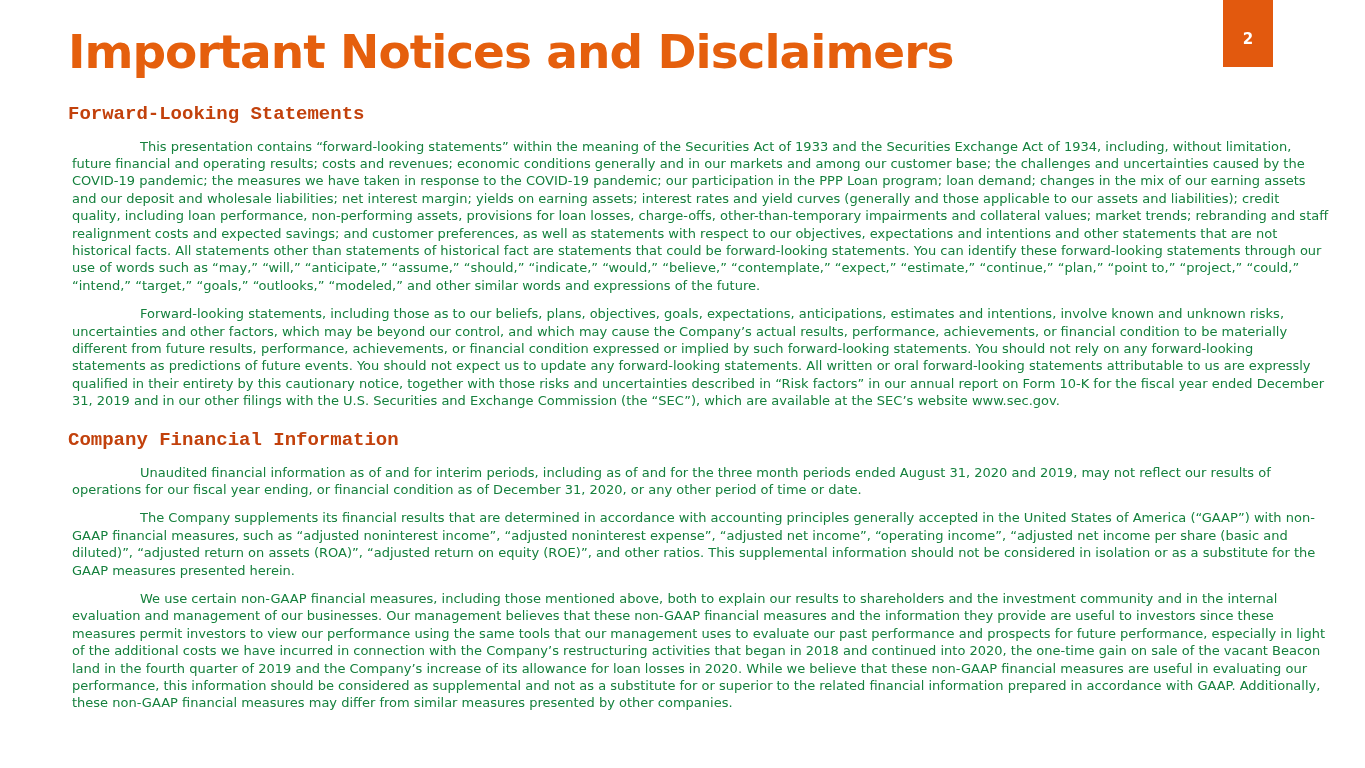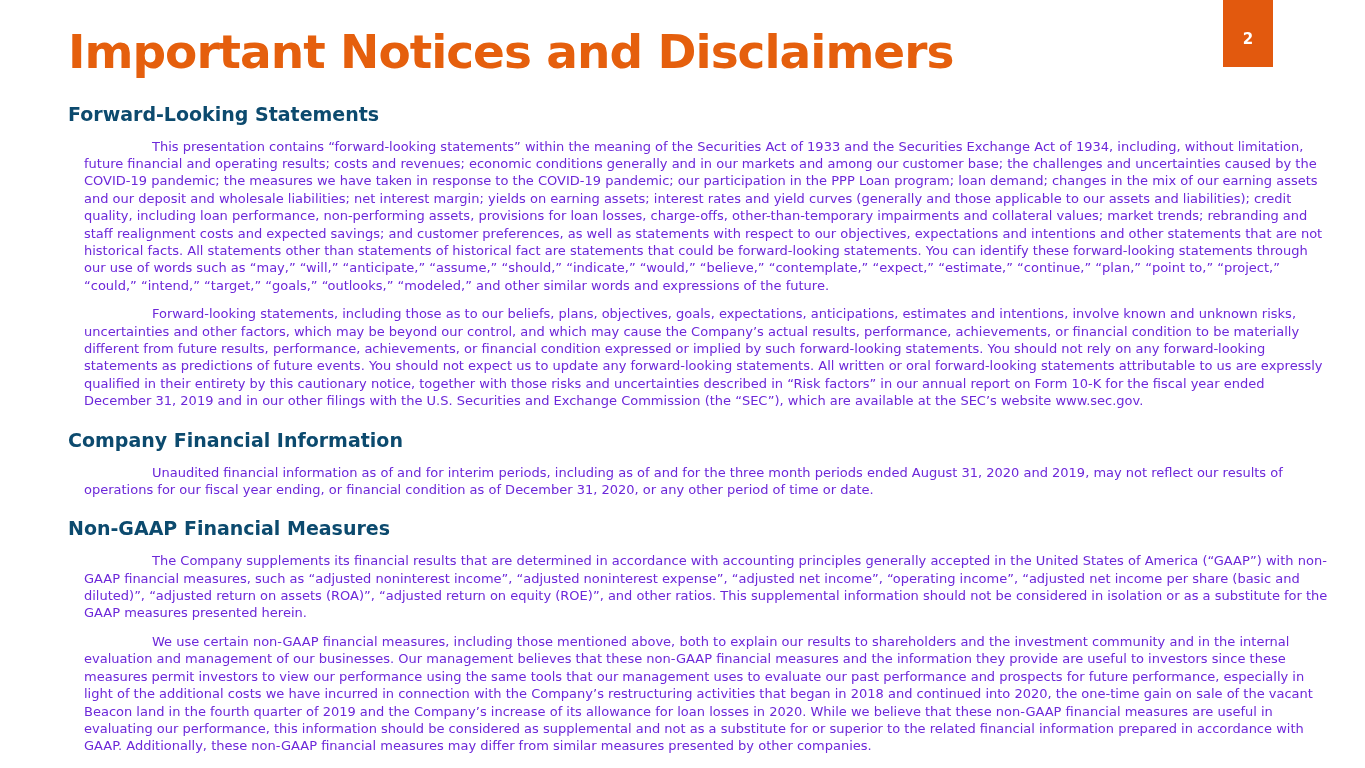--- a/index.html
+++ b/index.html
@@ -40,27 +40,28 @@
     line-height: 1.1;
     font-weight: bold;
     color: #e55f0d;
     letter-spacing: -1px;
   }
   h2.section-heading {
     margin: 20px 0 13px 0;
     font-size: 19px;
     line-height: 1.1;
     font-weight: bold;
-    color: #0c4a6e;
+    color: #c2410c;
+    font-family: Liberation Mono, monospace;
   }
   p.body-para {
-    margin: 0 0 11px 16px;
+    margin: 0 0 11px 4px;
     font-size: 13px;
     line-height: 17.4px;
-    color: #6d28d9;
+    color: #15803d;
     text-indent: 68px;
     text-align: left;
   }
 </style>
 </head>
 <body>
 
 <div class="slide">
 
   <div class="page-badge">
@@ -76,19 +77,18 @@
       <p class="body-para">This presentation contains “forward-looking statements” within the meaning of the Securities Act of 1933 and the Securities Exchange Act of 1934, including, without limitation, future financial and operating results; costs and revenues; economic conditions generally and in our markets and among our customer base; the challenges and uncertainties caused by the COVID-19 pandemic; the measures we have taken in response to the COVID-19 pandemic; our participation in the PPP Loan program; loan demand; changes in the mix of our earning assets and our deposit and wholesale liabilities; net interest margin; yields on earning assets; interest rates and yield curves (generally and those applicable to our assets and liabilities); credit quality, including loan performance, non-performing assets, provisions for loan losses, charge-offs, other-than-temporary impairments and collateral values; market trends; rebranding and staff realignment costs and expected savings; and customer preferences, as well as statements with respect to our objectives, expectations and intentions and other statements that are not historical facts. All statements other than statements of historical fact are statements that could be forward-looking statements. You can identify these forward-looking statements through our use of words such as “may,” “will,” “anticipate,” “assume,” “should,” “indicate,” “would,” “believe,” “contemplate,” “expect,” “estimate,” “continue,” “plan,” “point to,” “project,” “could,” “intend,” “target,” “goals,” “outlooks,” “modeled,” and other similar words and expressions of the future.</p>
       <p class="body-para">Forward-looking statements, including those as to our beliefs, plans, objectives, goals, expectations, anticipations, estimates and intentions, involve known and unknown risks, uncertainties and other factors, which may be beyond our control, and which may cause the Company’s actual results, performance, achievements, or financial condition to be materially different from future results, performance, achievements, or financial condition expressed or implied by such forward-looking statements. You should not rely on any forward-looking statements as predictions of future events. You should not expect us to update any forward-looking statements. All written or oral forward-looking statements attributable to us are expressly qualified in their entirety by this cautionary notice, together with those risks and uncertainties described in “Risk factors” in our annual report on Form 10-K for the fiscal year ended December 31, 2019 and in our other filings with the U.S. Securities and Exchange Commission (the “SEC”), which are available at the SEC’s website www.sec.gov.</p>
     </section>
 
     <section>
       <h2 class="section-heading">Company Financial Information</h2>
       <p class="body-para">Unaudited financial information as of and for interim periods, including as of and for the three month periods ended August 31, 2020 and 2019, may not reflect our results of operations for our fiscal year ending, or financial condition as of December 31, 2020, or any other period of time or date.</p>
     </section>
 
     <section>
-      <h2 class="section-heading">Non-GAAP Financial Measures</h2>
       <p class="body-para">The Company supplements its financial results that are determined in accordance with accounting principles generally accepted in the United States of America (“GAAP”) with non-GAAP financial measures, such as “adjusted noninterest income”, “adjusted noninterest expense”, “adjusted net income”, “operating income”, “adjusted net income per share (basic and diluted)”, “adjusted return on assets (ROA)”, “adjusted return on equity (ROE)”, and other ratios. This supplemental information should not be considered in isolation or as a substitute for the GAAP measures presented herein.</p>
       <p class="body-para">We use certain non-GAAP financial measures, including those mentioned above, both to explain our results to shareholders and the investment community and in the internal evaluation and management of our businesses. Our management believes that these non-GAAP financial measures and the information they provide are useful to investors since these measures permit investors to view our performance using the same tools that our management uses to evaluate our past performance and prospects for future performance, especially in light of the additional costs we have incurred in connection with the Company’s restructuring activities that began in 2018 and continued into 2020, the one-time gain on sale of the vacant Beacon land in the fourth quarter of 2019 and the Company’s increase of its allowance for loan losses in 2020. While we believe that these non-GAAP financial measures are useful in evaluating our performance, this information should be considered as supplemental and not as a substitute for or superior to the related financial information prepared in accordance with GAAP. Additionally, these non-GAAP financial measures may differ from similar measures presented by other companies.</p>
     </section>
 
   </div>
 </div>
 
 </body></html>

